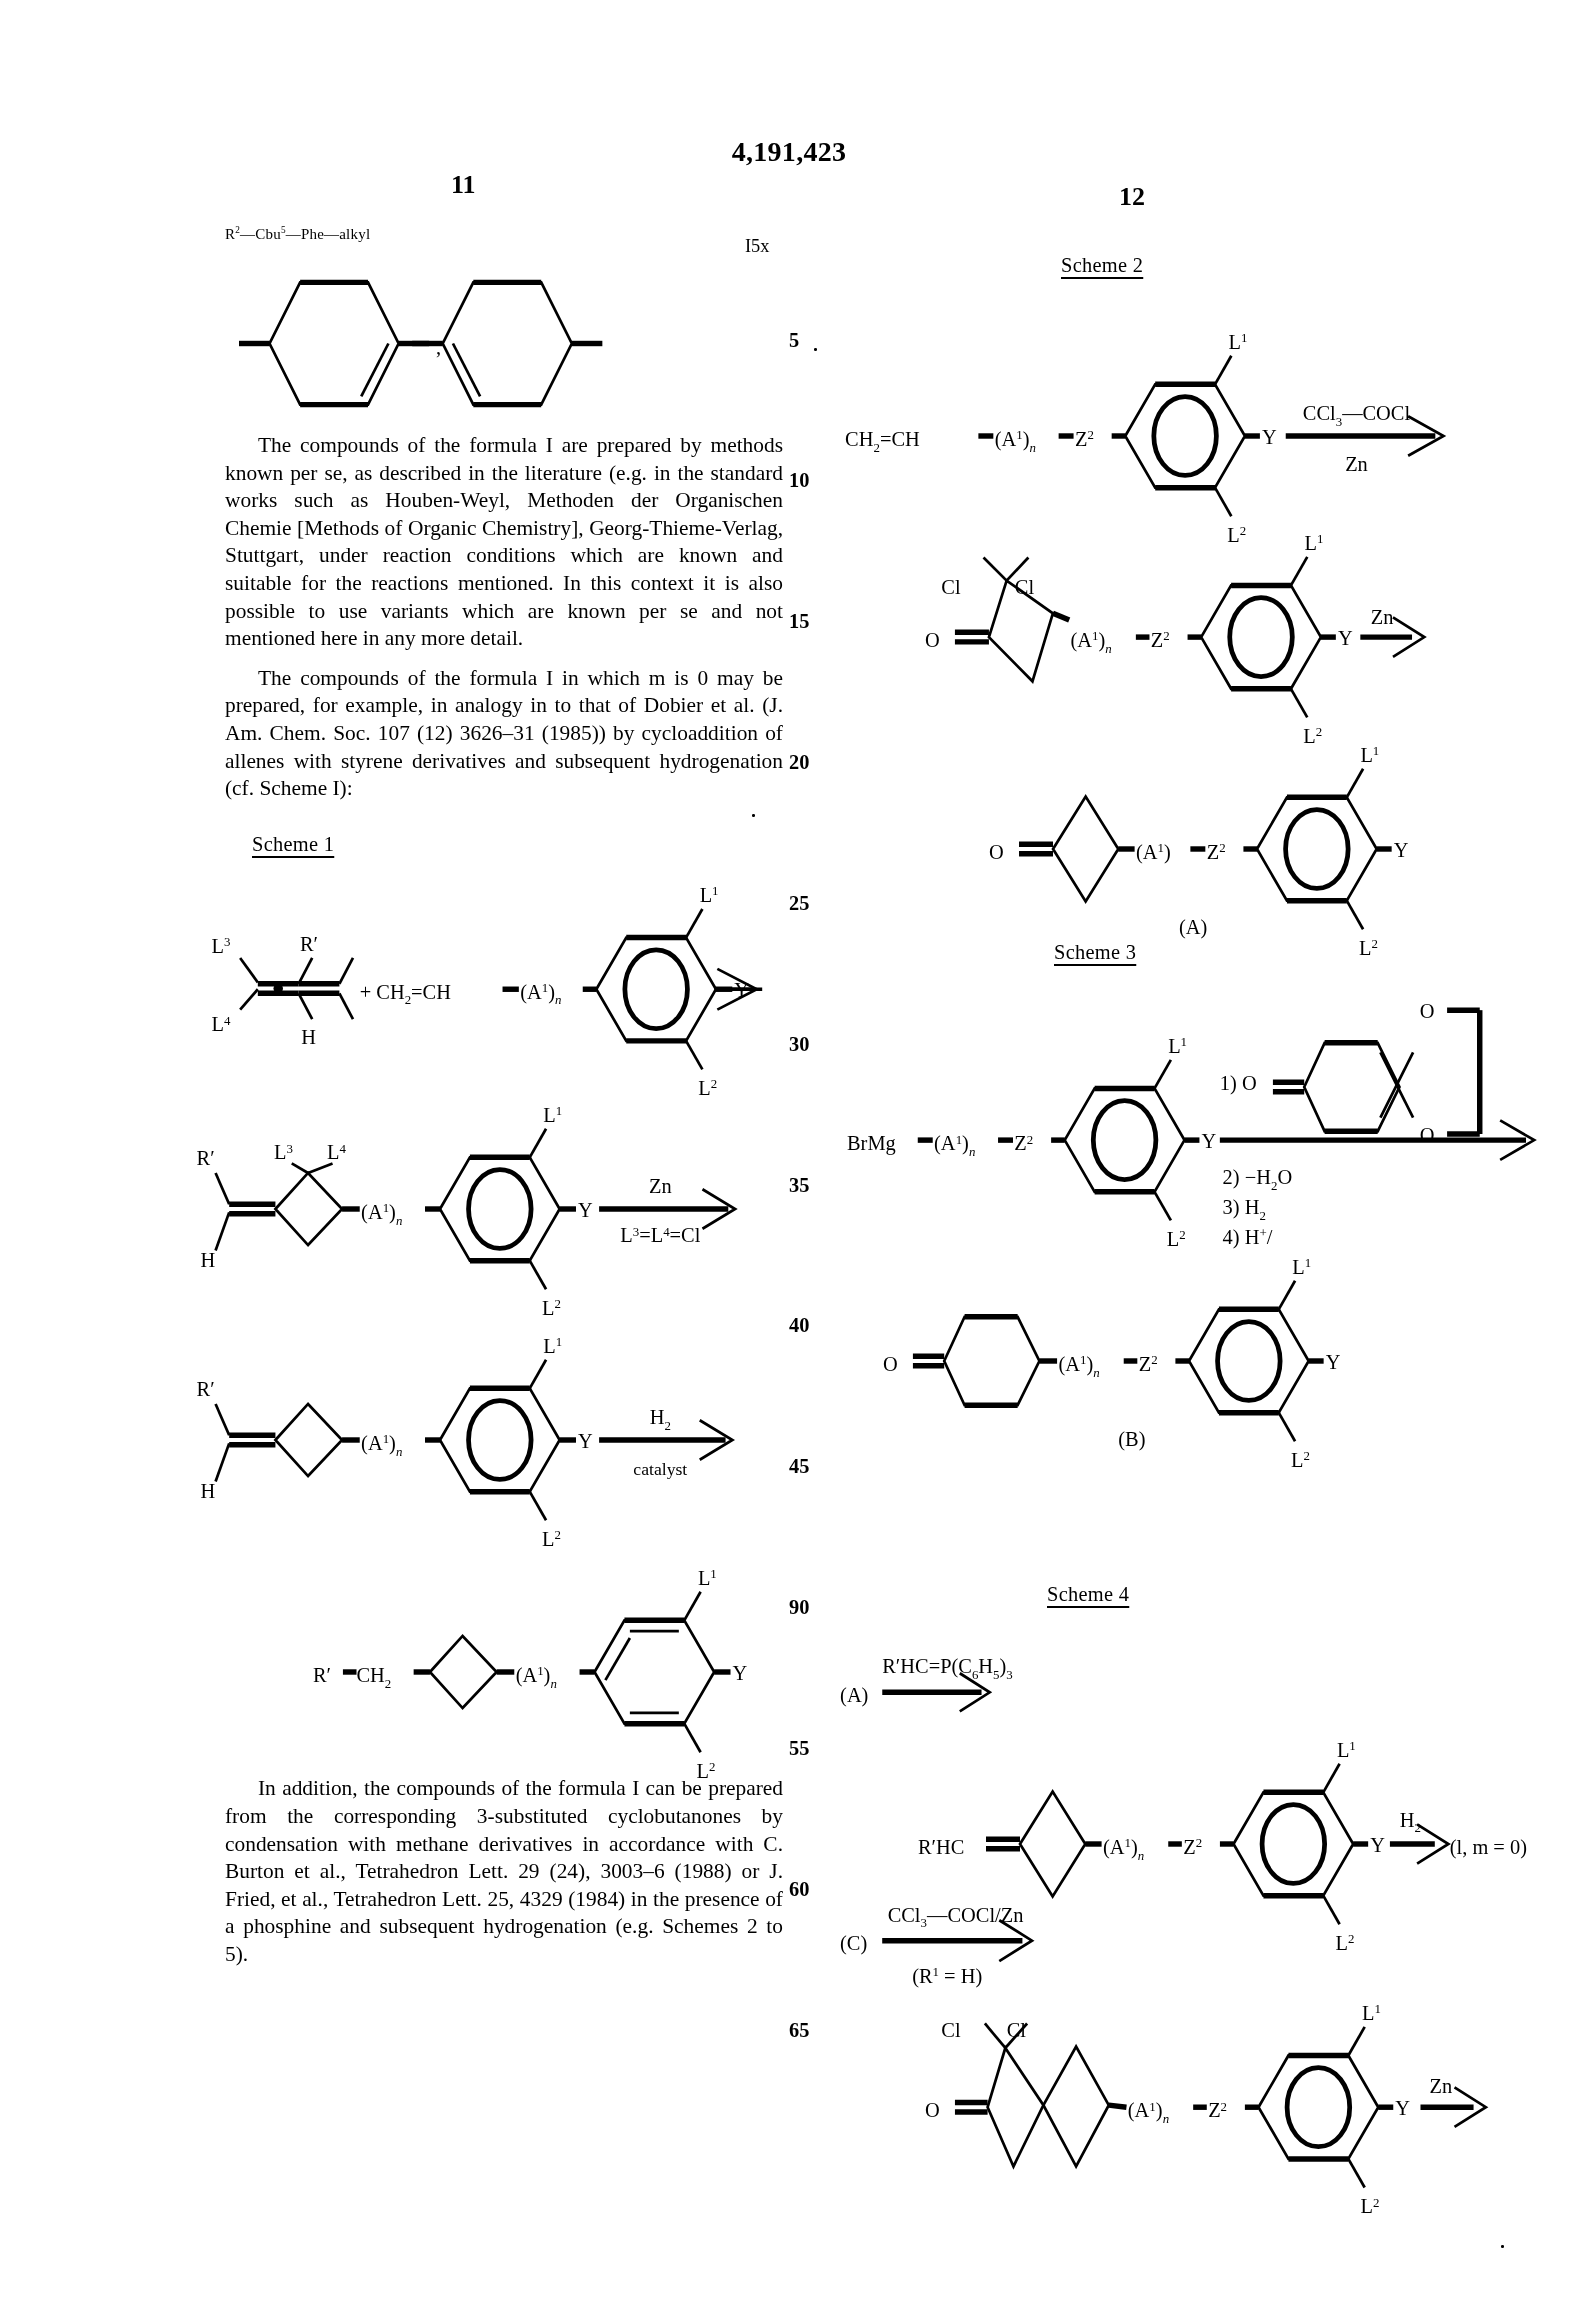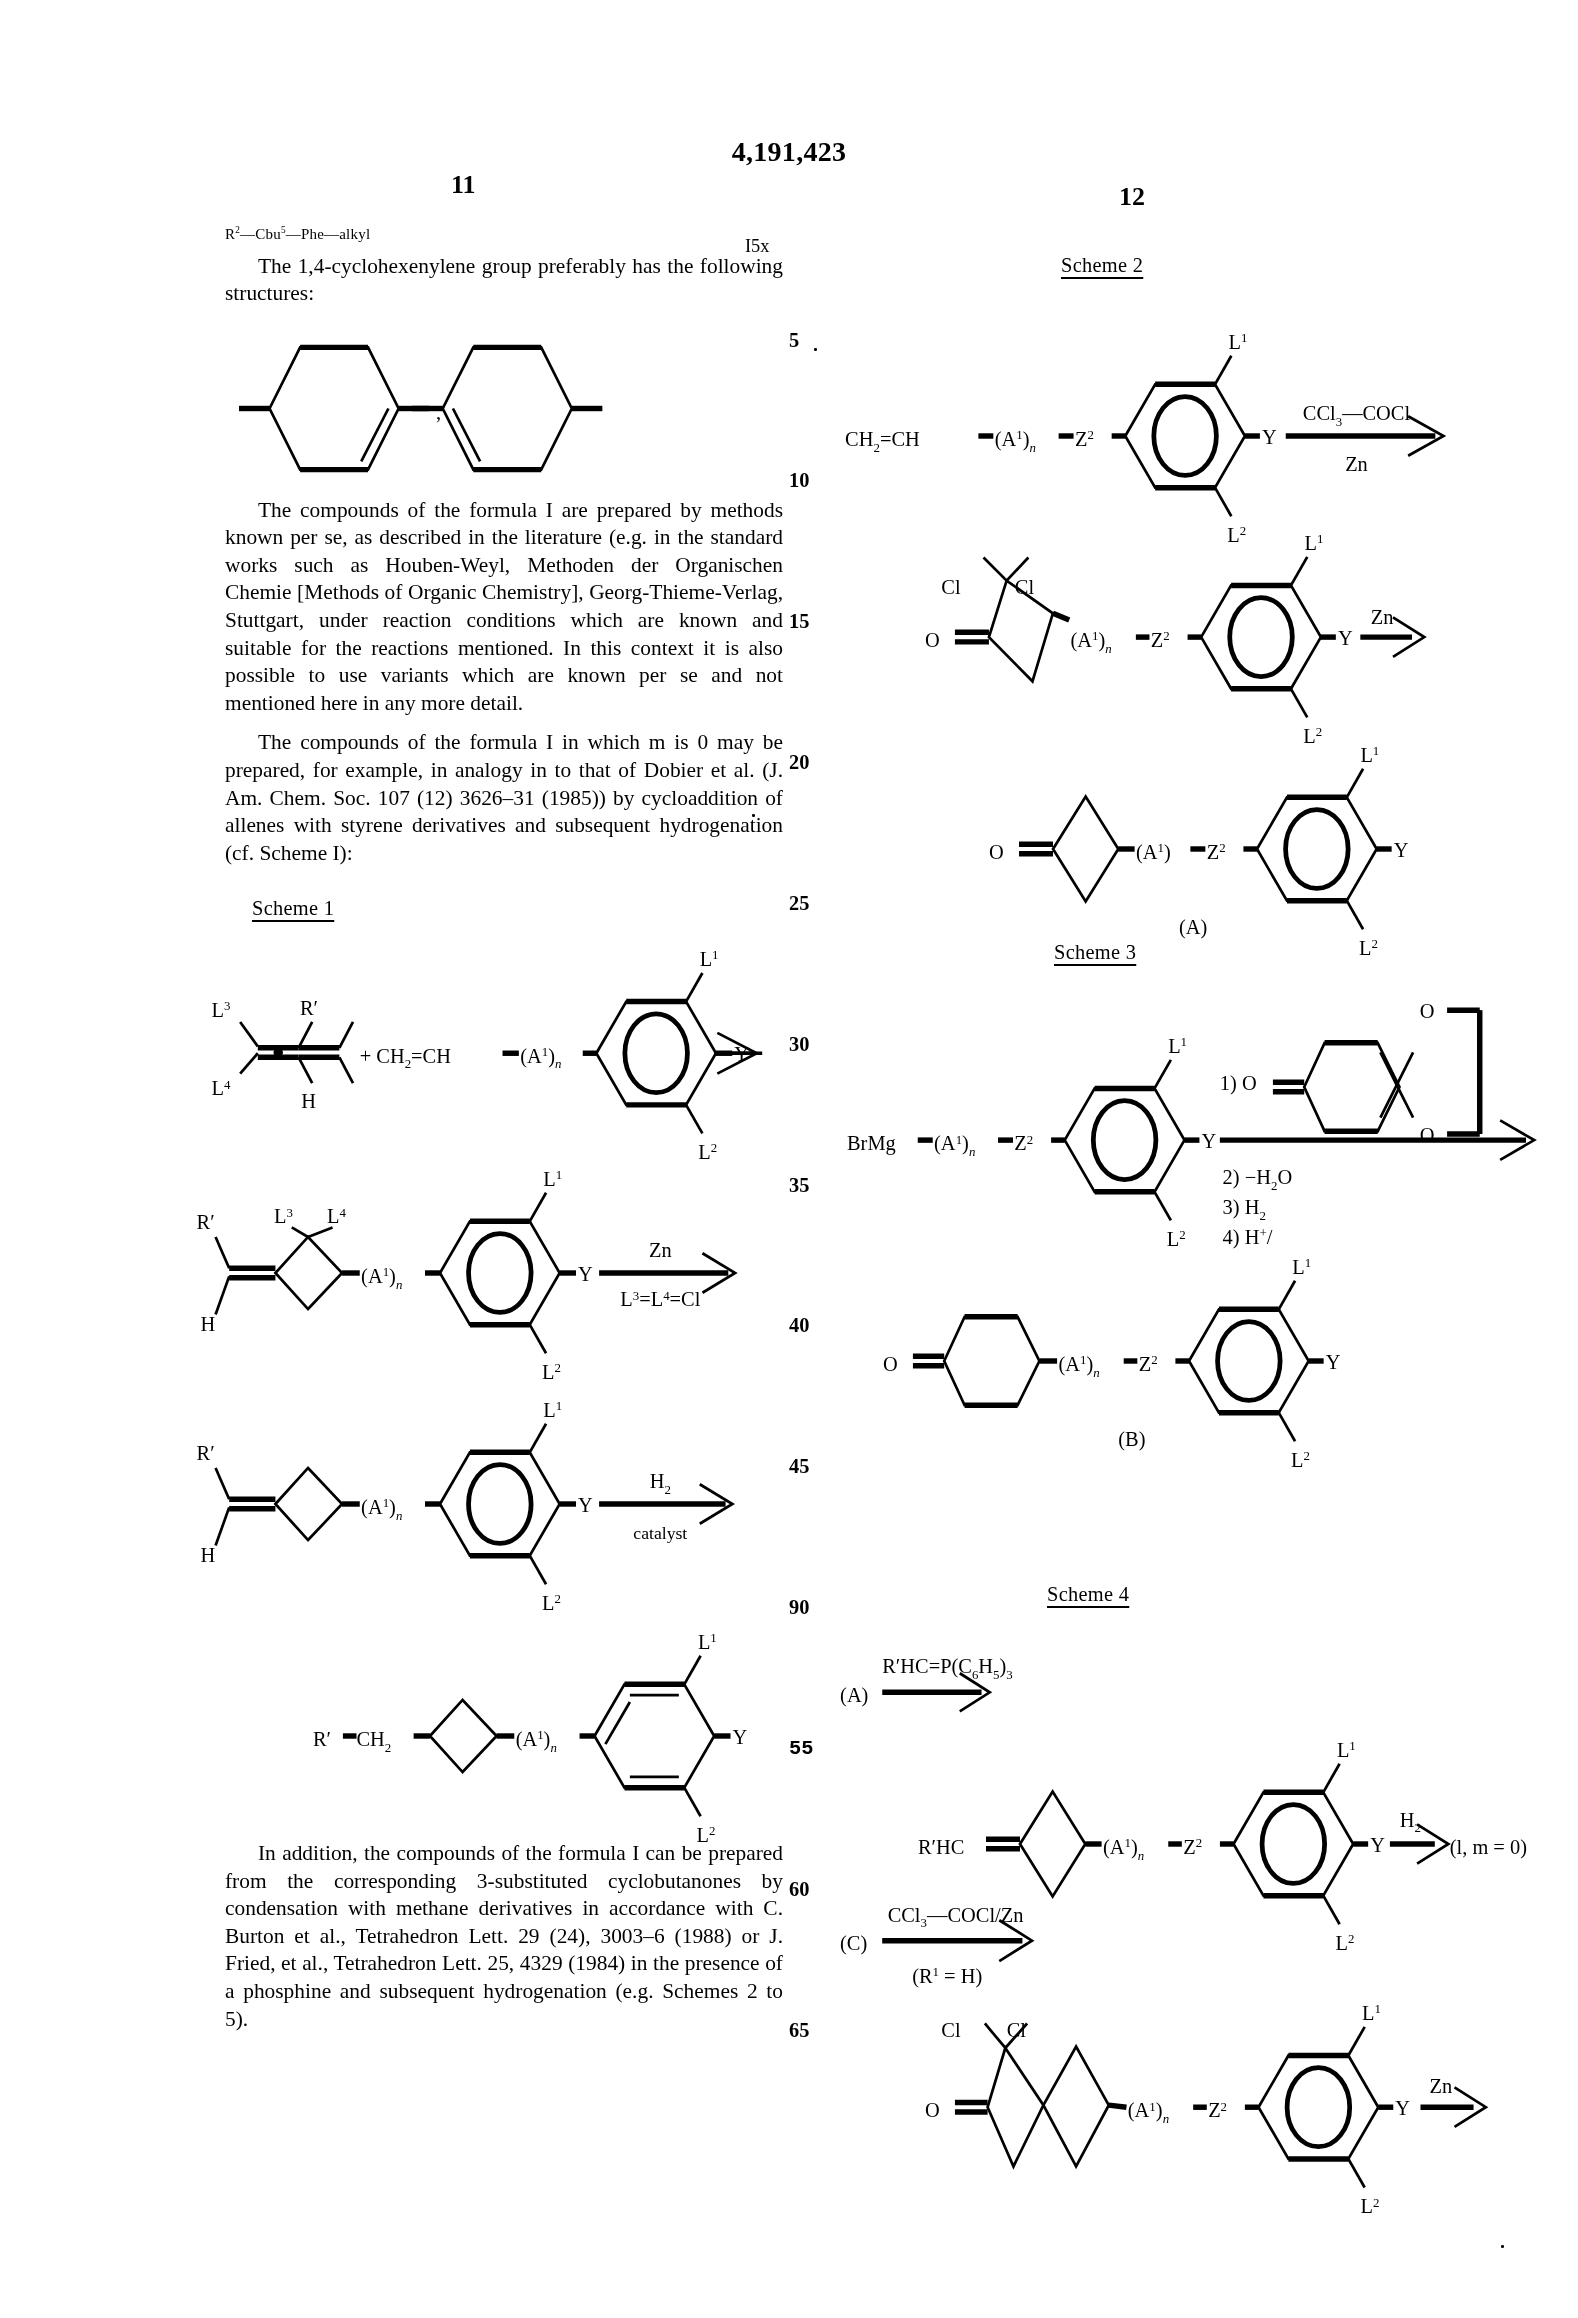--- a/index.html
+++ b/index.html
@@ -71,21 +71,20 @@
   <div class="patent-number">4,191,423</div>
   <div class="col-num left">11</div>
   <div class="col-num right">12</div>
 
   <div class="col left">
 
     <div class="formula-line">
       R<span class="sup">2</span>—Cbu<span class="sup">5</span>—Phe—alkyl
     </div>
 
-    <p class="body">The 1,4-cyclohexenylene group preferably has the following structures:</p>
 
     <div style="height:170px;position:relative;margin-top:19px;">
       <svg width="354" height="163" viewBox="0 0 520 240">
 
         <g>
           <polygon points="110,30 210,30 255,120 210,210 110,210 65,120" class="bond" stroke-width="5"></polygon>
 
           <line x1="110" y1="30" x2="210" y2="30" class="bond-thick"></line>
           <line x1="110" y1="210" x2="210" y2="210" class="bond-thick"></line>
 
@@ -274,21 +273,21 @@
     <span class="ln" style="top:329px;">5</span>
     <span class="ln" style="top:469px;">10</span>
     <span class="ln" style="top:610px;">15</span>
     <span class="ln" style="top:751px;">20</span>
     <span class="ln" style="top:892px;">25</span>
     <span class="ln" style="top:1033px;">30</span>
     <span class="ln" style="top:1174px;">35</span>
     <span class="ln" style="top:1314px;">40</span>
     <span class="ln" style="top:1455px;">45</span>
     <span class="ln" style="top:1596px;">90</span>
-    <span class="ln" style="top:1737px;font-family:Liberation Mono, monospace;">55</span>
+    <span class="ln" style="top:1737px;">55</span>
     <span class="ln" style="top:1878px;">60</span>
     <span class="ln" style="top:2019px;">65</span>
   </div>
 
   <div class="col right">
 
     <div style="position:relative;height:687px;">
       <div class="scheme-title" style="width:354px;margin-left:211px;margin-top:29px;">Scheme 2</div>
 
       <div style="position:absolute;top:63px;left:-5.4px;">

